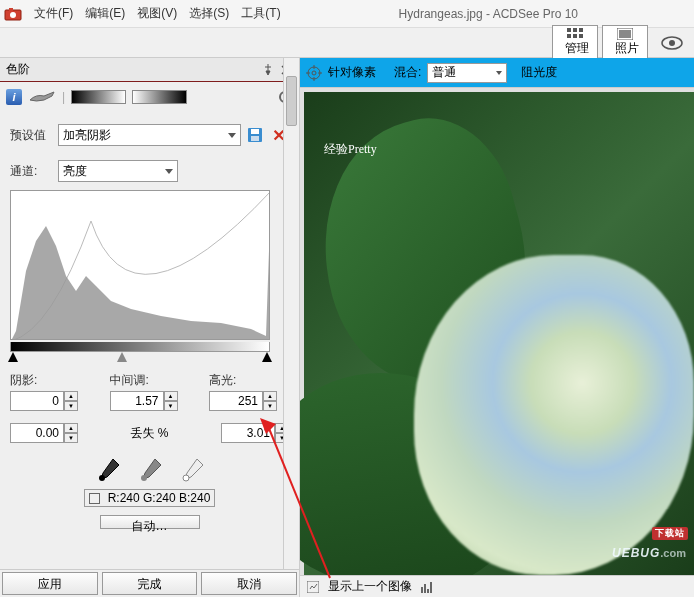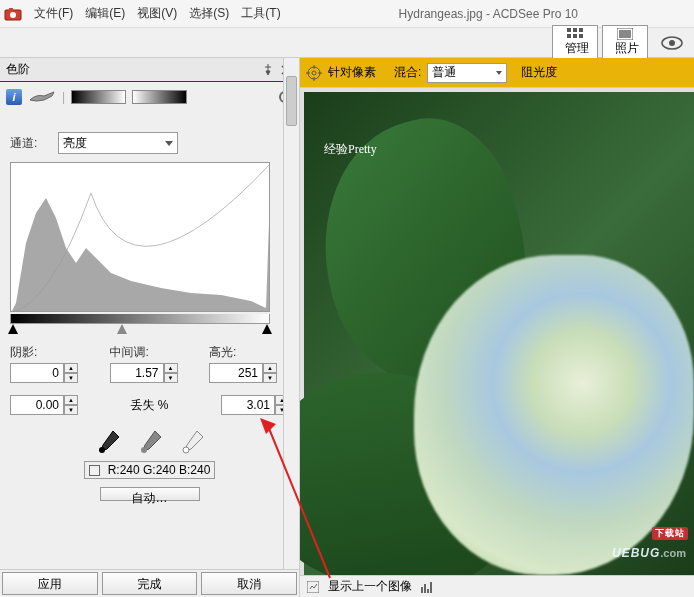--- a/index.html
+++ b/index.html
@@ -50,21 +50,21 @@
 .dropper { width: 26px; height: 26px; }
 .rgb-row { display: flex; align-items: center; justify-content: center; margin-bottom: 8px; }
 .rgb-box { border: 1px solid #999; padding: 1px 4px; display: flex; align-items: center; gap: 8px; }
 .swatch { width: 11px; height: 11px; background: #f0f0f0; border: 1px solid #666; }
 .auto-btn { width: 100px; height: 14px; margin: 4px auto; border: 1px solid #999; background: linear-gradient(#fdfdfd,#e8e8e8); text-align: center; line-height: 20px; display: block; }
 .bottom-buttons { display: flex; height: 28px; border-top: 1px solid #ccc; }
 .bottom-buttons .btn { flex: 1; border: 1px solid #999; margin: 2px; background: linear-gradient(#fdfdfd,#e8e8e8); text-align: center; line-height: 22px; }
 .vscroll { position: absolute; right: 0; top: 0; bottom: 28px; width: 16px; background: #f0f0f0; border-left: 1px solid #ccc; }
 .vscroll .thumb { position: absolute; top: 18px; left: 2px; right: 2px; height: 50px; background: #cdcdcd; border: 1px solid #aaa; border-radius: 2px; }
 .right-area { flex: 1; display: flex; flex-direction: column; background: #efefef; position: relative; }
-.opt-bar { height: 30px; display: flex; align-items: center; padding: 0 6px; gap: 6px; border-bottom: 1px solid #ccc; background: #eab308; }
+.opt-bar { height: 30px; display: flex; align-items: center; padding: 0 6px; gap: 6px; border-bottom: 1px solid #ccc; background: #0ea5e9; }
 .target-icon { width: 16px; height: 16px; }
 .combo { width: 80px; height: 20px; border: 1px solid #999; background: #fff; display: flex; align-items: center; padding: 0 4px; position: relative; }
 .combo::after { content: ""; position: absolute; right: 4px; top: 7px; border-left: 3px solid transparent; border-right: 3px solid transparent; border-top: 4px solid #555; }
 .canvas { flex: 1; position: relative; overflow: hidden; background: #e0e0e0; }
 .photo { position: absolute; inset: 4px 0 0 4px; background: linear-gradient(135deg, #1a3d1a 0%, #2d5a2d 30%, #3a6b3a 50%, #2d5a2d 70%, #1a3d1a 100%); }
 .flower { position: absolute; right: 0; bottom: 0; width: 280px; height: 320px; background: radial-gradient(circle at 60% 40%, #e8f0d8 0%, #c8ddb8 20%, #a8c8e0 35%, #c0d8c0 55%, #d8e8c8 75%, #a0c090 100%); border-radius: 50% 40% 50% 45%; filter: blur(1px); }
 .leaf1 { position: absolute; left: 20px; top: 30px; width: 200px; height: 260px; background: linear-gradient(145deg, #3a7a3a, #1f4f1f); border-radius: 60% 40% 55% 45%; transform: rotate(-15deg); }
 .leaf2 { position: absolute; left: -40px; bottom: -20px; width: 260px; height: 220px; background: linear-gradient(145deg, #2f6a2f, #184018); border-radius: 55% 45% 60% 40%; transform: rotate(25deg); }
 .watermark { position: absolute; top: 10px; left: 20px; color: #fff; font-size: 56px; font-family: "SimSun", serif; font-weight: normal; white-space: nowrap; }
 .watermark .en { font-family: "Times New Roman", serif; }
@@ -145,20 +145,34 @@
       <span style="color:#aaa">|</span>
       <span class="grad-strip grad-bw"></span>
       <span class="grad-strip grad-wb"></span>
       <span class="gear-icon"><svg width="16" height="16" viewBox="0 0 16 16">
             <circle cx="8" cy="8" r="5" fill="none" stroke="#666" stroke-width="2"></circle>
             <circle cx="8" cy="8" r="2" fill="#666"></circle>
           </svg></span>
     </div>
 
     <div class="panel-body">
+      <div class="row">
+        <span class="label">预设值</span>
+        <div class="select-box">
+            <span>加亮阴影</span>
+          </div>
+        <span class="icon-btn save-icon">
+            <svg width="16" height="16" viewBox="0 0 16 16">
+              <rect x="1" y="1" width="14" height="14" rx="1" fill="#3a8dd0"></rect>
+              <rect x="4" y="2" width="8" height="5" fill="#fff"></rect>
+              <rect x="4" y="9" width="8" height="5" fill="#cde"></rect>
+            </svg>
+          </span>
+        <span class="icon-btn delete-icon">✕</span>
+      </div>
 
       <div class="row" style="margin-top:14px">
         <span class="label">通道:</span>
         <div class="select-box" style="flex:0 0 120px">
             <span>亮度</span>
           </div>
       </div>
 
       <div class="histogram">
         <svg width="260" height="150" viewBox="0 0 260 150" preserveAspectRatio="none">

